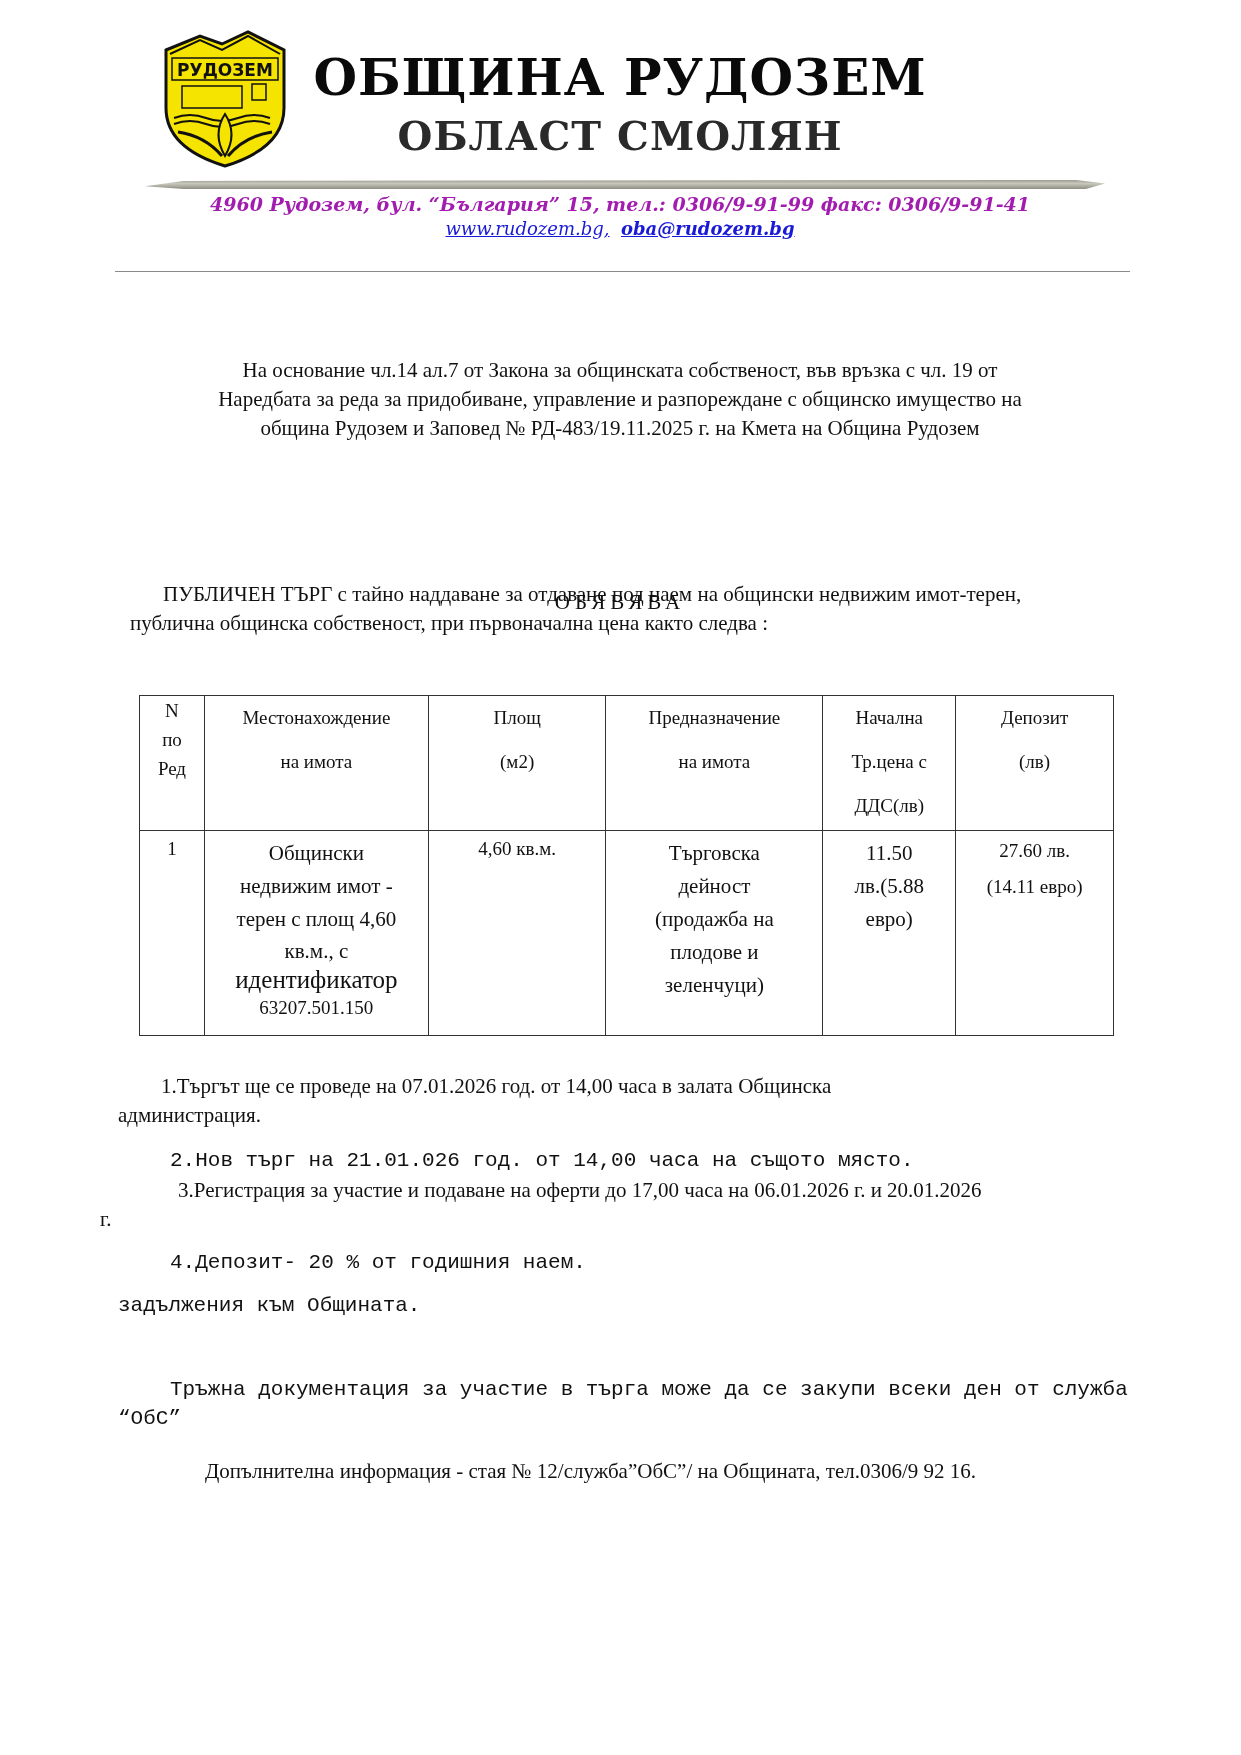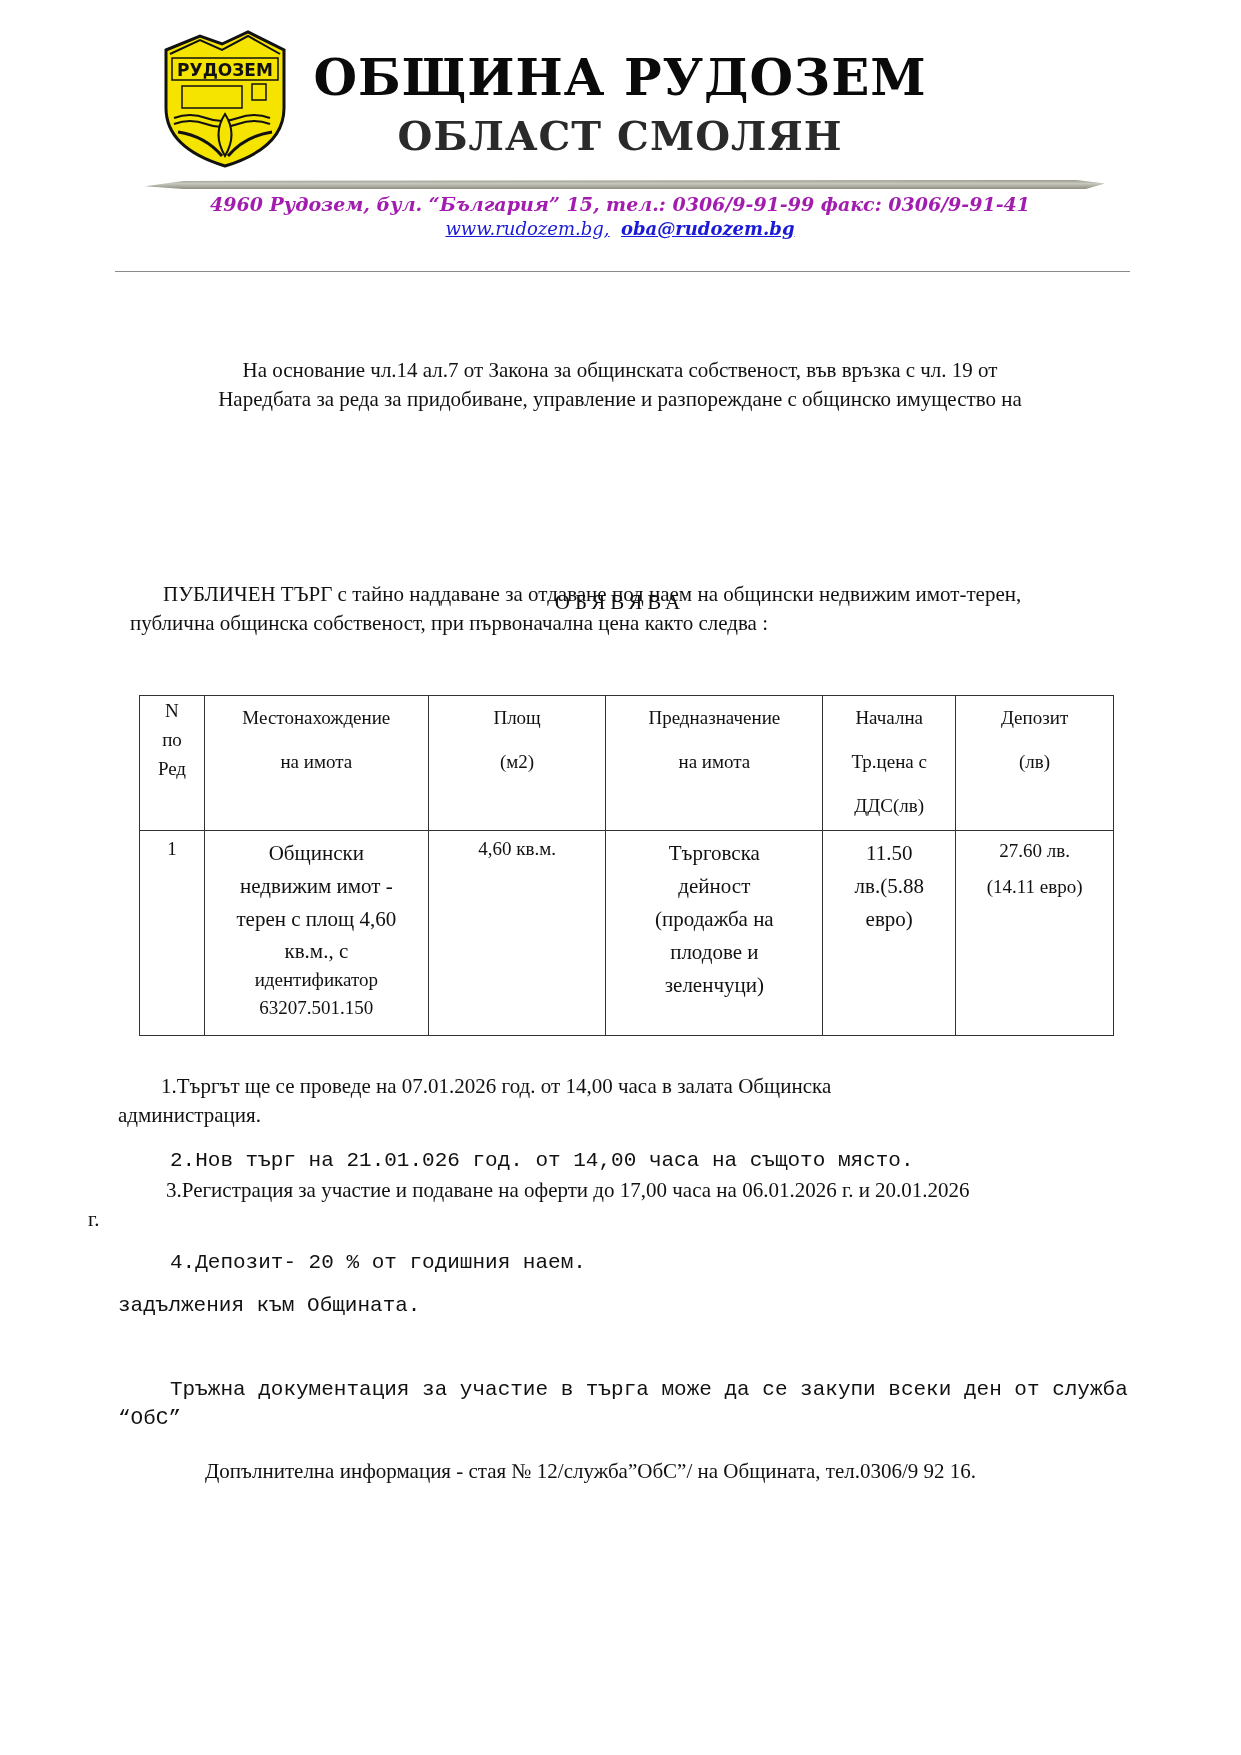--- a/index.html
+++ b/index.html
@@ -73,20 +73,21 @@
 <div class="abs addr">4960 Рудозем, бул. “България” 15, тел.: 0306/9-91-99 факс: 0306/9-91-41</div>
 <div class="abs links">
   <a>www.rudozem.bg,</a>&nbsp;
   <a class="email">oba@rudozem.bg</a>
 </div>
 <div class="abs rule"></div>
 
 <div class="abs para intro">
   <div>На основание чл.14 ал.7 от Закона за общинската собственост,  във връзка с чл. 19  от</div>
   <div>Наредбата за реда за придобиване, управление и разпореждане с общинско имущество на</div>
+  <div>община Рудозем  и Заповед №  РД-483/19.11.2025 г. на Кмета на Община Рудозем</div>
 </div>
 
 <div class="abs para announce">ОБЯВЯВА</div>
 <div class="abs para lead">ПУБЛИЧЕН ТЪРГ с тайно наддаване за  отдаване под наем на общински недвижим имот-терен, публична общинска собственост, при първоначална цена  както следва :</div>
 
 <table class="lots">
   <colgroup>
     <col style="width:65px">
       <col style="width:224px">
       <col style="width:178px">
@@ -123,21 +124,21 @@
       <span class="l">(лв)</span>
     </th>
   </tr>
   <tr>
     <td style="line-height:24px;">1</td>
     <td class="big">
       <div>Общински</div>
       <div>недвижим имот -</div>
       <div>терен  с площ 4,60</div>
       <div style="line-height:30px">кв.м., с</div>
-      <div style="font-size:19px;line-height:28px">идентификатор</div>
+      <div style="font-size:25px;line-height:28px">идентификатор</div>
       <div style="font-size:19px;line-height:28px">63207.501.150</div>
     </td>
     <td style="line-height:24px;">4,60 кв.м.</td>
     <td class="big">
       <div>Търговска</div>
       <div>дейност</div>
       <div>(продажба на</div>
       <div>плодове и</div>
       <div>зеленчуци)</div>
     </td>
@@ -152,21 +153,21 @@
     </td>
   </tr>
 </tbody>
   </table>
 
 <div class="abs para item ind" style="top:1072px;">
   <div>1.Търгът ще се проведе на 07.01.2026  год.  от 14,00 часа в залата  Общинска</div>
   <div style="text-indent:0">администрация.</div>
 </div>
 <div class="abs para item ind2" style="top:1146px;">2.Нов търг на 21.01.026 год. от 14,00 часа на същото място.</div>
-<div class="abs para" style="left:88px;width:1060px;top:1176px;">
+<div class="abs para" style="left:100px;width:1060px;top:1176px;">
   <div style="text-indent:78px">3.Регистрация за участие и подаване на оферти до  17,00 часа на 06.01.2026  г. и 20.01.2026</div>
   <div>г.</div>
 </div>
 <div class="abs para item ind2" style="top:1248px;">4.Депозит- 20 % от годишния наем.</div>
 <div class="abs para item ind2" style="top:1291px;">
   <div style="text-indent:0">задължения към  Общината.</div>
 </div>
 <div class="abs para item ind2" style="top:1375px;">
   <div>Тръжна  документация за участие в търга може да се закупи всеки ден от служба “ОбС”</div>
 </div>

